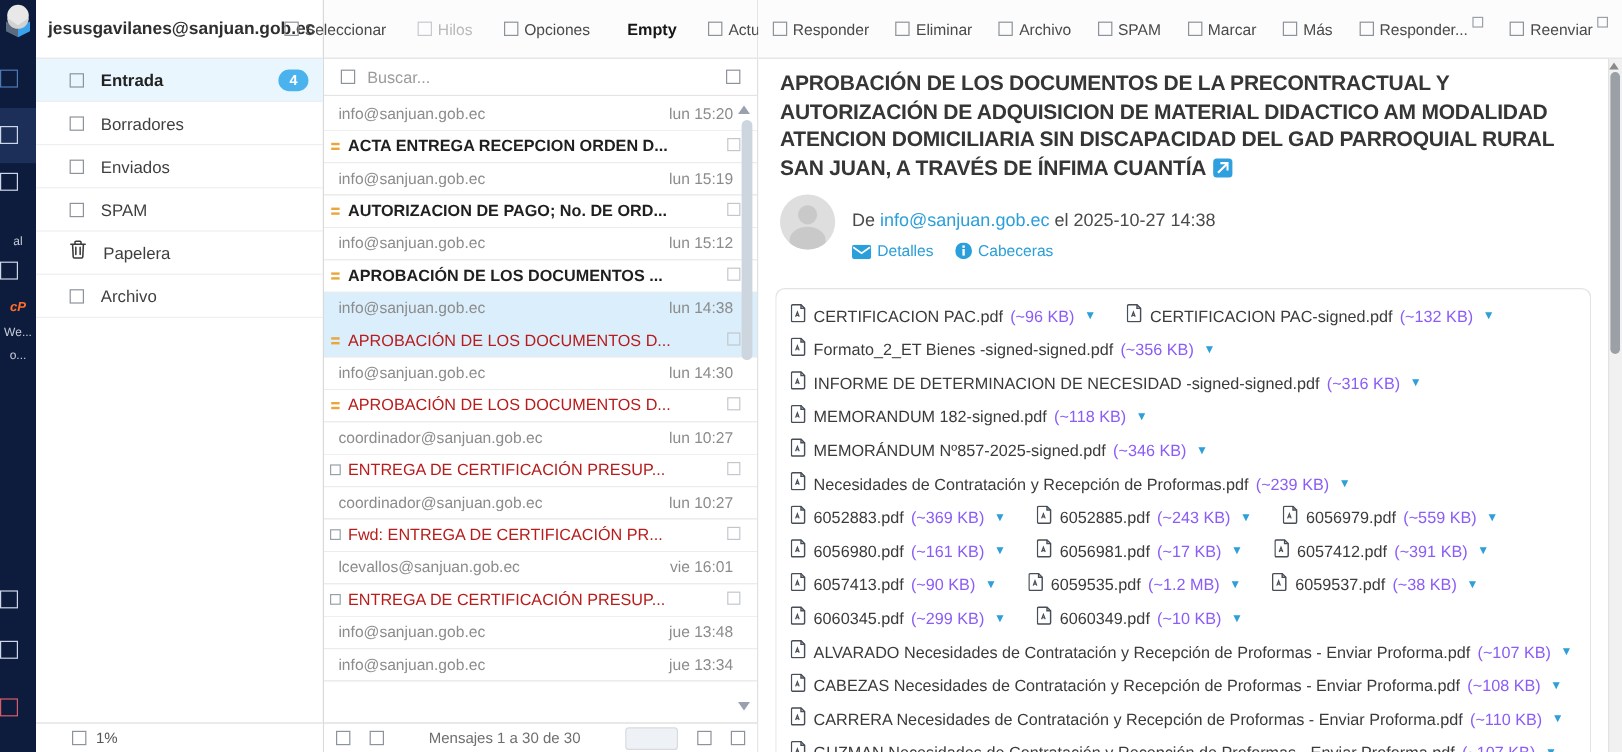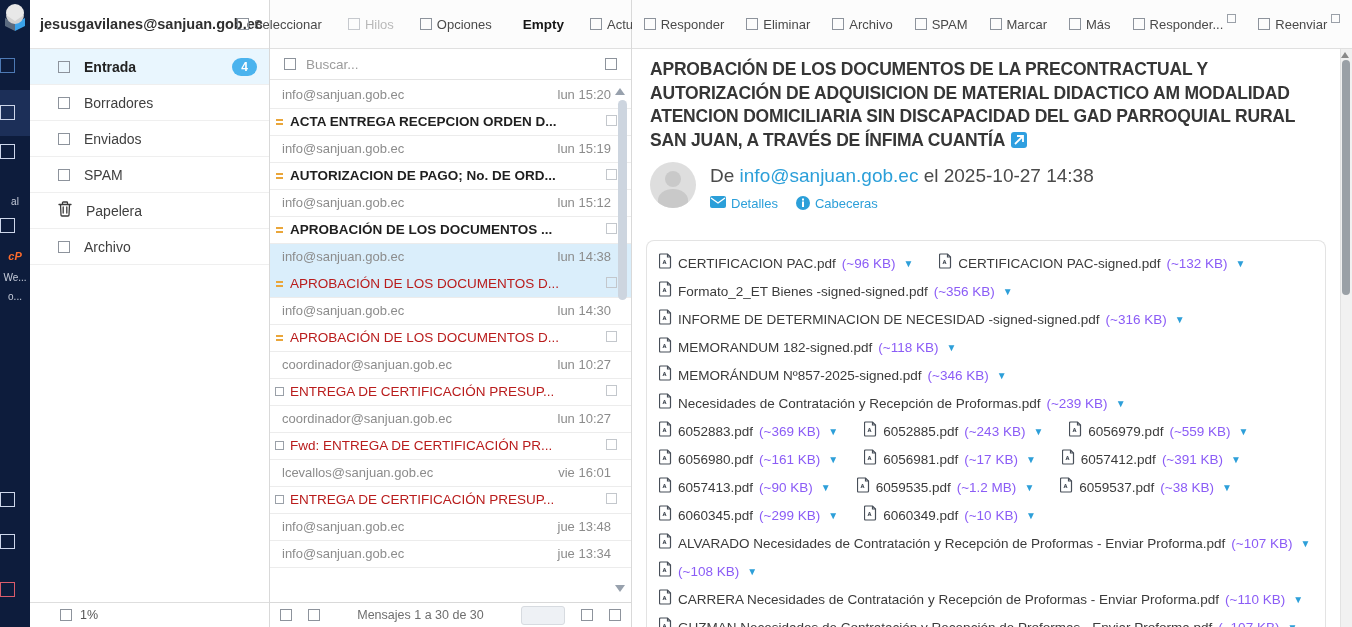--- a/index.html
+++ b/index.html
@@ -94,24 +94,24 @@
   .read-body { position:absolute; left:18px; top:58px; width:680px; }
   .subject { font-size:17.5px; font-weight:bold; color:#363636; line-height:23.5px; width:668px; letter-spacing:-0.2px; }
   .popout { display:inline-block; width:16px; height:16px; background:#2f9fe0; border-radius:3px;
             vertical-align:-2px; margin-left:6px; position:relative; cursor:pointer; }
   .popout svg { position:absolute; left:3px; top:3px; }
 
   .fromblock { display:flex; margin-top:10px; gap:14px; }
   .avatar { width:46px; height:46px; border-radius:50%; background:#dedede; overflow:hidden; flex:none; position:relative; }
   .avatar .head { position:absolute; left:15px; top:9px; width:16px; height:16px; border-radius:50%; background:#c9c9c9; }
   .avatar .body { position:absolute; left:8px; top:27px; width:30px; height:22px; border-radius:50% 50% 0 0; background:#c9c9c9; }
-  .from-line { font-size:19px; color:#4a4a4a; margin-top:3px; }
+  .from-line { font-size:15px; color:#4a4a4a; margin-top:13px; }
   .from-line a, .hlink { color:#2b9fd9; text-decoration:none; cursor:pointer; }
   .hdr-links { display:flex; gap:18px; margin-top:9px; align-items:center; }
-  .hdr-link { display:flex; align-items:flex-start; gap:5px; font-size:13px; color:#2b9fd9; cursor:pointer; }
+  .hdr-link { display:flex; align-items:flex-end; gap:5px; font-size:13px; color:#2b9fd9; cursor:pointer; }
 
   .attbox { position:absolute; left:14px; top:240px; width:680px; height:400px;
             border:1px solid #e3e3e3; border-bottom:none; border-radius:8px 8px 0 0; padding:8px 12px; }
   .att-row { height:28px; display:flex; align-items:center; gap:26px; }
   .att-item { display:flex; align-items:center; gap:6px; white-space:nowrap; cursor:pointer; }
   .att-name { font-size:13.5px; color:#3b3b3b; }
   .att-size { font-size:13.5px; color:#8b5cf6; }
   .att-arrow { font-size:10px; color:#2d9fd9; margin-left:2px; }
 </style>
 </head>
@@ -709,20 +709,21 @@
             <span class="att-arrow">▼</span>
           </span>
         </div>
         <div class="att-row">
           <span class="att-item">
             <span><svg width="13" height="16" viewBox="0 0 13 16">
                 <path d="M1.5 1 H8.5 L11.5 4 V14 A1 1 0 0 1 10.5 15 H1.5 A1 1 0 0 1 .5 14 V2 A1 1 0 0 1 1.5 1 Z" stroke="#474e58" stroke-width="1.2" fill="none"></path>
                 <path d="M8.5 1 V4 H11.5" stroke="#474e58" stroke-width="1.2" fill="none"></path>
                 <path d="M4 11 L5.5 7 L7 11 M4.5 9.8 H6.5" stroke="#474e58" stroke-width="1" fill="none"></path>
               </svg></span>
+            <span class="att-name">CABEZAS Necesidades de Contratación y Recepción de Proformas - Enviar Proforma.pdf</span>
             <span class="att-size">(~108 KB)</span>
             <span class="att-arrow">▼</span>
           </span>
         </div>
         <div class="att-row">
           <span class="att-item">
             <span><svg width="13" height="16" viewBox="0 0 13 16">
                 <path d="M1.5 1 H8.5 L11.5 4 V14 A1 1 0 0 1 10.5 15 H1.5 A1 1 0 0 1 .5 14 V2 A1 1 0 0 1 1.5 1 Z" stroke="#474e58" stroke-width="1.2" fill="none"></path>
                 <path d="M8.5 1 V4 H11.5" stroke="#474e58" stroke-width="1.2" fill="none"></path>
                 <path d="M4 11 L5.5 7 L7 11 M4.5 9.8 H6.5" stroke="#474e58" stroke-width="1" fill="none"></path>

